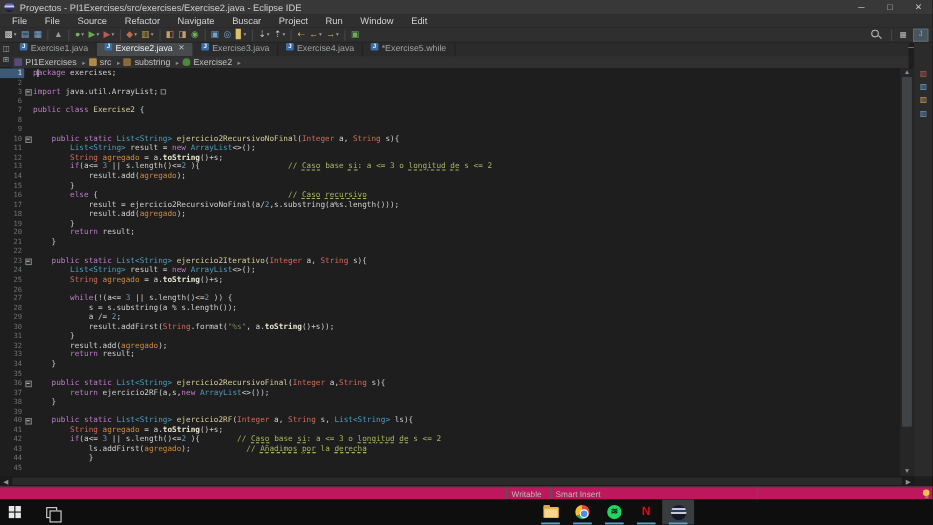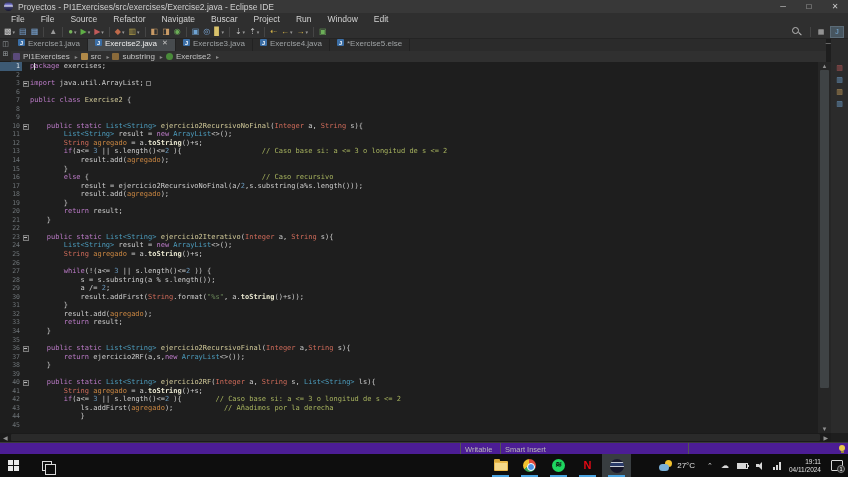--- a/index.html
+++ b/index.html
@@ -67,41 +67,41 @@
   .cl{ height:8.55px; line-height:8.55px; display:flex; }
   .ln{ width:22px; text-align:right; color:#6e7478; padding-right:2px; flex:0 0 22px; font-size:6.5px; }
   .ln.cur{ background:#3d5a74; color:#dfe6ec; }
   .fm{ width:8px; flex:0 0 8px; position:relative; }
   .fm.on::before{ content:""; position:absolute; left:1px; top:2px; width:4px; height:4px;
     border:1px solid #7a7a7a; background:#2b2b2b; }
   .fm.on::after{ content:""; position:absolute; left:2px; top:4px; width:2.5px; height:1px; background:#bdbdbd; }
   .code{ color:#cdcdcd; }
   .pl{ color:#cdcdcd; } .kw{ color:#bc7bc8; } .ty{ color:#4c9cbd; } .pt{ color:#cf6b5a; }
   .de{ color:#d3cb9a; } .va{ color:#cb8742; } .nu{ color:#6897bb; } .st{ color:#6a8759; }
-  .cm{ color:#a8b45f; } .cmu{ color:#a8b45f; text-decoration-style:dashed; }
+  .cm{ color:#a8b45f; } .cmu{ color:#a8b45f; text-decoration:underline; text-decoration-style:dashed; }
   .fnb{ color:#e8e6cf; font-weight:bold; }
   .bdg{ display:inline-block; width:5px; height:5px; border:1px solid #777; margin-left:2px; vertical-align:middle; }
   .caretbar{ position:absolute; left:34px; top:63px; width:1px; height:7px; background:#d8d8d8; }
 
   
   .vscroll{ position:absolute; left:818px; top:62px; width:13px; height:371px; background:#262626;
     display:flex; flex-direction:column; align-items:center; }
   .varrow{ color:#8f8f8f; font-size:6px; height:8px; line-height:8px; }
   .vthumb{ width:9px; height:318px; background:#3f4345; border-radius:1px; }
   .ovruler{ position:absolute; left:831px; top:39px; width:17px; height:394px; background:#2b2b2b;
     display:flex; flex-direction:column; align-items:center; }
   .ovstack{ margin-top:24px; display:flex; flex-direction:column; gap:3px; }
   .ovic{ width:9px; height:9px; font-size:7px; line-height:9px; text-align:center; }
   .hscroll{ position:absolute; left:0; top:433px; width:831px; height:9px; background:#1b1b1b;
     display:flex; align-items:center; }
   .harrow{ color:#8f8f8f; font-size:6px; padding:0 3px; }
   .htrack{ flex:1; height:7px; background:#2a2a2a; border-radius:1px; }
 
   
-  .statusbar{ position:absolute; left:0; top:442px; width:848px; height:12px; background:#4c1d95;
+  .statusbar{ position:absolute; left:0; top:442px; width:848px; height:12px; background:#be185d;
     border-top:1px solid #3a3a3a; color:#b8b8b8; font-size:7.5px; }
   .st-cell{ position:absolute; top:0; height:12px; display:flex; align-items:center; border-left:1px solid #555; padding-left:4px; }
   .lamp{ position:absolute; right:3px; top:2px; width:6px; height:8px; }
   .lamp::before{ content:""; position:absolute; left:0; top:0; width:6px; height:6px; border-radius:50%; background:#e8c84a; }
   .lamp::after{ content:""; position:absolute; left:1.5px; top:6px; width:3px; height:2px; background:#9a8a3a; }
 
   
   .taskbar{ position:absolute; left:0; top:454px; width:848px; height:23px; background:#0e0e0e;
     display:flex; align-items:center; }
   .startbtn{ width:26px; height:23px; display:flex; align-items:center; justify-content:center; }
@@ -292,21 +292,21 @@
       <div class="tab">
         <span class="jicon">J</span>
         <span>Exercise3.java</span>
       </div>
       <div class="tab">
         <span class="jicon">J</span>
         <span>Exercise4.java</span>
       </div>
       <div class="tab">
         <span class="jicon">J</span>
-        <span>*Exercise5.else</span>
+        <span>*Exercise5.while</span>
       </div>
     </div>
   <div class="viewbtns">
     <span>─</span>
     <span>❐</span>
   </div>
 
   <div class="breadcrumb">
       <div class="bc-item">
         <span class="bc-ic project"></span>
@@ -391,36 +391,14 @@
         <div class="app">
           <div class="ic-netflix">N</div>
           <div class="ul"></div>
         </div>
         <div class="app active">
           <div class="ic-eclipse"></div>
           <div class="ul"></div>
         </div>
       </div>
 
-    <div class="tray">
-      <div class="weather">
-        <div class="w-ic"></div>
-        <span class="w-temp">27°C</span>
-      </div>
-      <span class="tray-ic chev">⌃</span>
-      <span class="tray-ic">☁</span>
-      <div class="tray-ic batt"></div>
-      <div class="tray-ic spk"></div>
-      <div class="tray-ic sig">
-        <div style="height:3px"></div>
-          <div style="height:5px"></div>
-          <div style="height:8px"></div>
-      </div>
-      <div class="clock">
-        <div>19:11</div>
-        <div>04/11/2024</div>
-      </div>
-      <div class="notif">
-        <div class="badge">1</div>
-      </div>
-    </div>
   </div>
 </div>
 
 </body></html>

